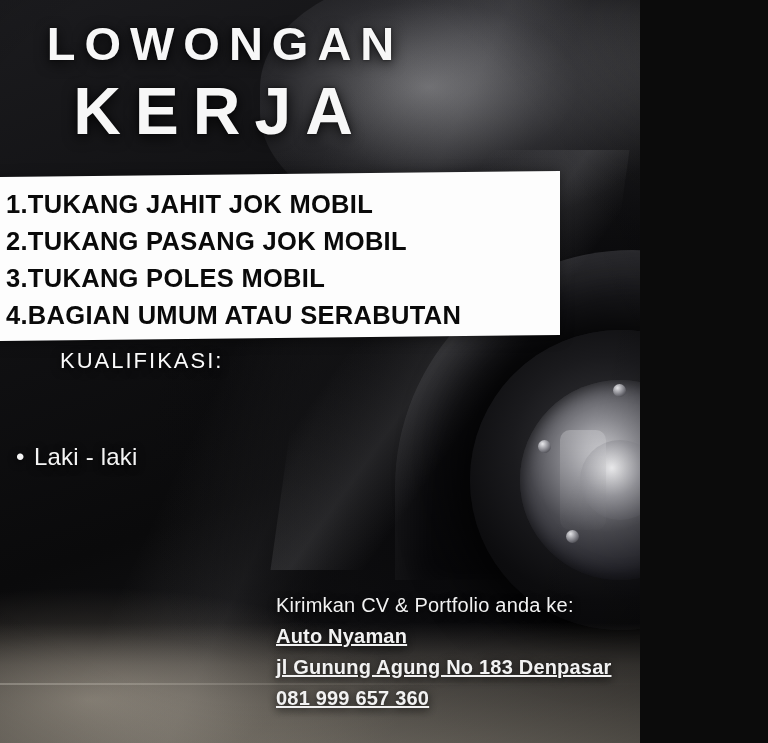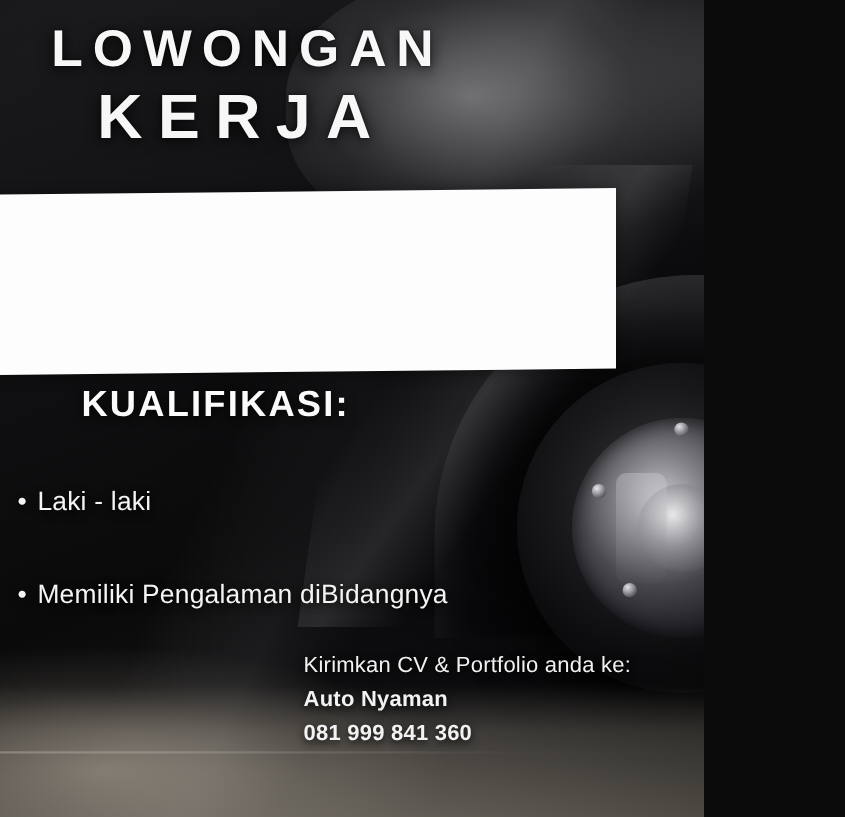--- a/index.html
+++ b/index.html
@@ -113,21 +113,21 @@
   .h-lowongan {
     top: 20px;
     font-size: 47px;
     line-height: 1;
     letter-spacing: 9px;
     padding-right: 200px;
     padding-left: 10px;
   }
   .h-kerja {
     top: 78px;
-    font-size: 57px;
+    font-size: 66px;
     line-height: 1;
     letter-spacing: 14px;
     padding-right: 200px;
   }
 
   
   .joblist {
     position: absolute; left: 4px; top: 186px; width: 560px;
     color: #0a0a0a;
   }
@@ -136,22 +136,22 @@
     font-size: 25.5px;
     font-weight: 700;
     letter-spacing: 0.3px;
     padding: 0 0 0 2px;
     line-height: 37px;
     white-space: nowrap;
   }
 
   
   .qual-title {
-    position: absolute; left: 74px; top: 348px;
-    font-size: 33px; font-weight: 700; letter-spacing: 2px;
+    position: absolute; left: 60px; top: 348px;
+    font-size: 22px; font-weight: 400; letter-spacing: 2px;
     color: #fbfbfb;
     text-shadow: 0 2px 10px rgba(0,0,0,0.9);
   }
   .qual-list {
     position: absolute; left: 16px; top: 392px; width: 740px;
   }
   .qual-list li {
     list-style: none;
     color: #f4f4f4;
     font-size: 24px;
@@ -163,21 +163,21 @@
   }
   .qual-list li .b { display:inline-block; width: 18px; }
 
   
   .contact {
     position: absolute; left: 276px; top: 590px; width: 470px;
     color: #f2f2f2;
     text-shadow: 0 2px 8px rgba(0,0,0,0.9);
   }
   .contact .c-lead { font-size: 20px; line-height: 31px; letter-spacing: .2px; }
-  .contact .c-strong { font-size: 20px; font-weight: 700; line-height: 31px; letter-spacing: .2px; }
+  .contact .c-strong { font-size: 20px; font-weight: 700; line-height: 31px; letter-spacing: .2px; text-decoration: underline; }
 </style>
 </head>
 <body>
 
 <div class="poster">
 
   <div class="bg"></div>
   <div class="hood-shine"></div>
   <div class="fender"></div>
   <div class="door-sheen"></div>
@@ -193,26 +193,32 @@
   </div>
   <div class="bg-floor"></div>
   <div class="bg-floor-line"></div>
   <div class="vignette"></div>
 
   <div class="list-banner"></div>
 
   <div class="heading h-lowongan">LOWONGAN</div>
   <div class="heading h-kerja">KERJA</div>
 
+  <ul class="joblist">
+    <li>1.TUKANG JAHIT JOK MOBIL</li>
+    <li>2.TUKANG PASANG JOK MOBIL</li>
+    <li>3.TUKANG POLES MOBIL</li>
+    <li>4.BAGIAN UMUM ATAU SERABUTAN</li>
+  </ul>
 
   <div class="qual-title">KUALIFIKASI:</div>
   <ul class="qual-list">
     <li><span class="b">•</span><span>Laki - laki</span></li>
-    <li><span class="b">•</span><span>Memiliki Pengalaman diBidangnya</span></li>
   </ul>
 
   <div class="contact">
     <div class="c-lead">Kirimkan CV &amp; Portfolio anda ke:</div>
     <div class="c-strong">Auto Nyaman</div>
-    <div class="c-strong">081 999 841 360</div>
+    <div class="c-strong">jl Gunung Agung No 183 Denpasar</div>
+    <div class="c-strong">081 999 657 360</div>
   </div>
 
 </div>
 
 </body></html>

